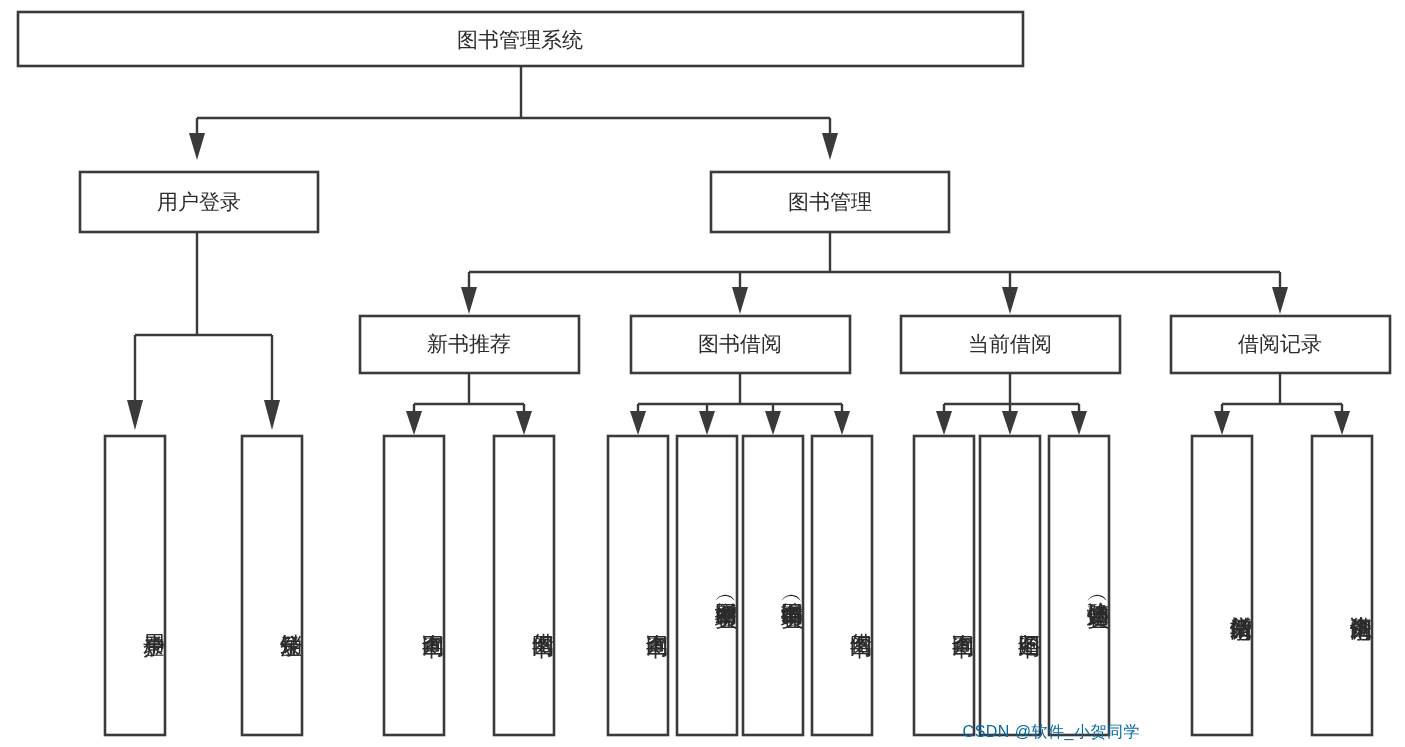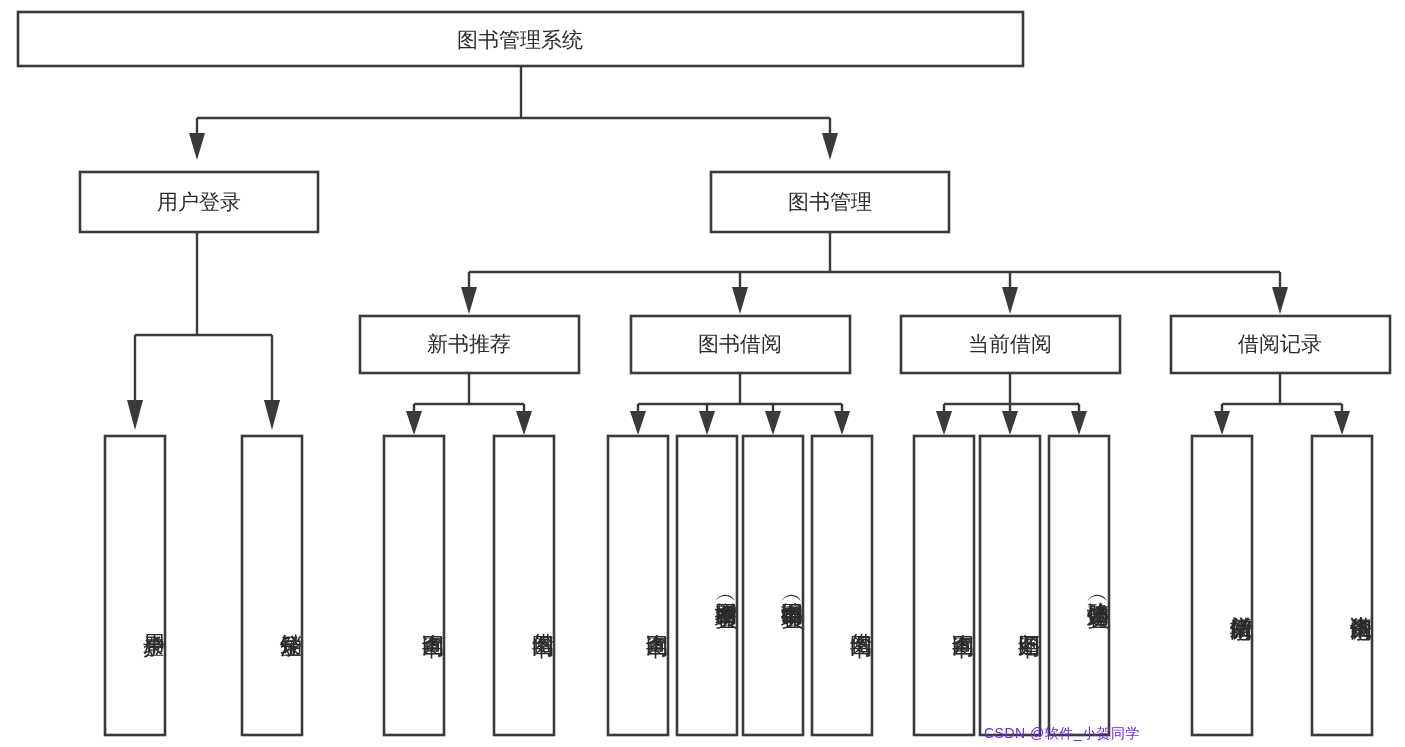--- a/index.html
+++ b/index.html
@@ -61,22 +61,22 @@
     align-items: flex-start;
     justify-content: center;
     white-space: nowrap;
     pointer-events: none;
   }
   .watermark {
     position: absolute;
     right: 6px;
     bottom: 4px;
     font-family: "Liberation Sans", "DejaVu Sans", sans-serif;
-    font-size: 14px;
-    color: #6d28d9;
+    font-size: 16px;
+    color: #0369a1;
     letter-spacing: 0.5px;
     white-space: nowrap;
   }
 </style>
 </head>
 <body>
 
 <div id="diagram-root">
 
   <svg class="flow" viewBox="0 0 1405 747">

